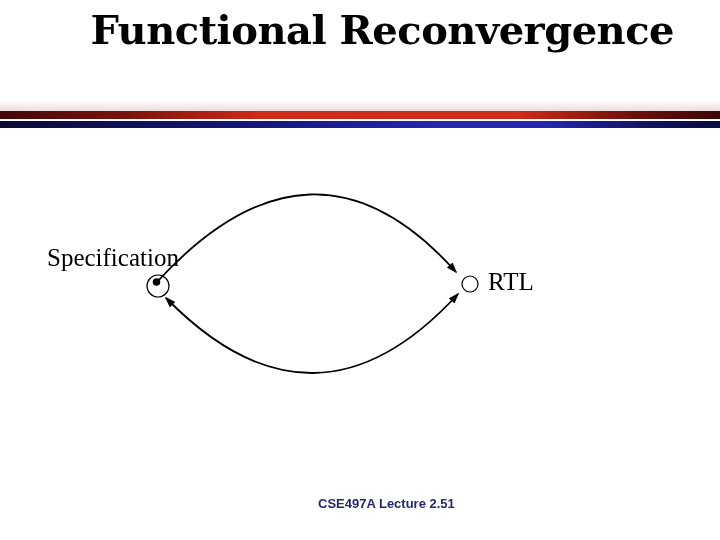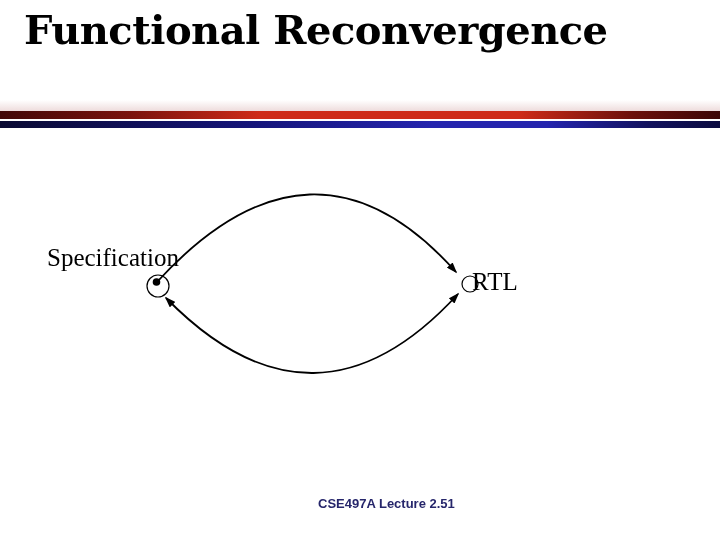--- a/index.html
+++ b/index.html
@@ -6,27 +6,26 @@
   body{font-family:"Liberation Serif",serif;}
   .slide{
     position:relative;
     width:720px;height:540px;
     background:var(--background,#fff);
     overflow:hidden;
   }
   
   .title{
     position:absolute;top:6px;left:0;width:674px;
-    text-align:left;
+    text-align:right;
     font-family:"DejaVu Serif","Liberation Serif",serif;
     font-weight:bold;
     font-size:40px;line-height:48px;
     letter-spacing:-0.5px;
     color:var(--title-ink,#000);
-    padding-left:24px;
   }
   .tline{display:block;}
   
   .rule-glow{
     position:absolute;left:0;top:100px;width:720px;height:11px;
     background:linear-gradient(to bottom, rgba(238,218,218,0), #eedcdc);
   }
   .rule-red{
     position:absolute;left:0;top:111px;width:720px;height:8px;
     background:linear-gradient(90deg,
@@ -48,21 +47,21 @@
   svg.diagram .dot{fill:var(--diagram-ink,#000);stroke:none;}
   svg.diagram marker path{fill:var(--diagram-ink,#000);}
   .label{
     position:absolute;
     font-family:"Liberation Serif",serif;
     font-size:25px;line-height:25px;
     color:var(--diagram-ink,#000);
     white-space:nowrap;
   }
   .label-spec{left:47px;top:245px;}
-  .label-rtl{left:472px;top:269px;}
+  .label-rtl{left:488px;top:269px;}
   .label-fv{left:263px;top:375px;line-height:28px;}
   .label-fv span{display:block;}
   
   .footer-lecture{
     position:absolute;left:318px;top:496px;
     font-family:"Liberation Sans",sans-serif;
     font-size:13px;font-weight:bold;
     color:var(--footer-ink,#26266b);
     white-space:nowrap;
   }

